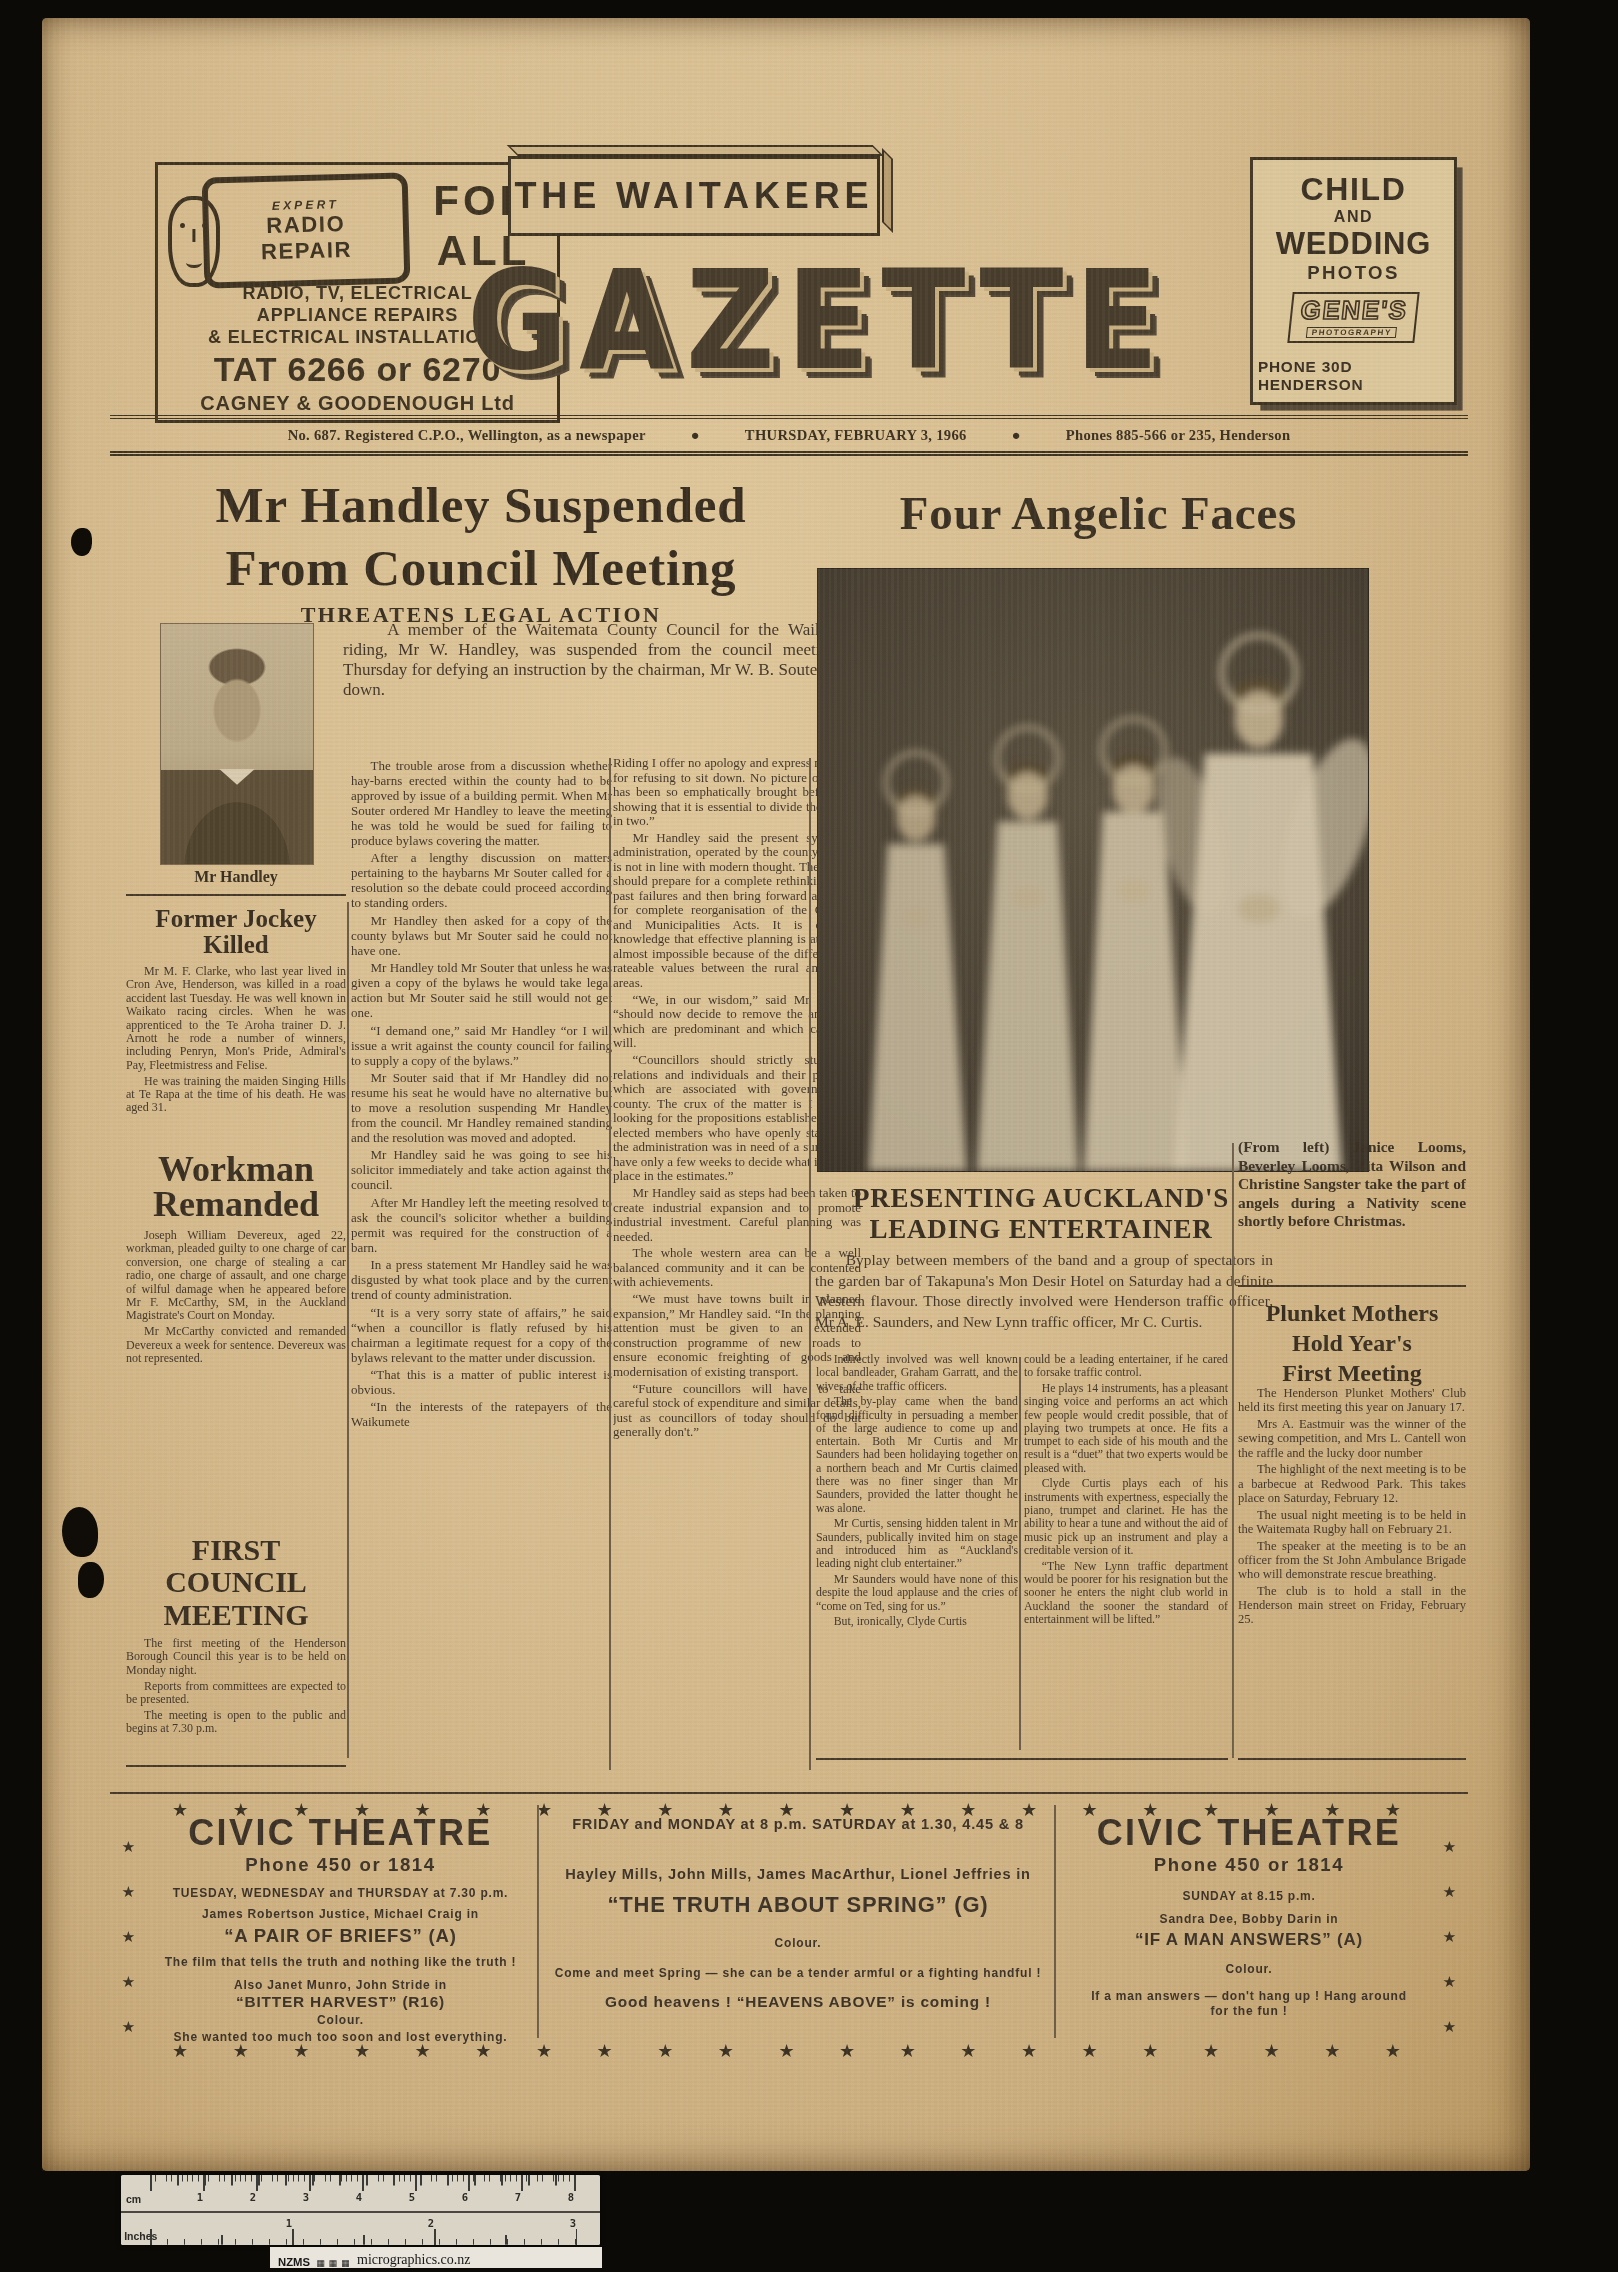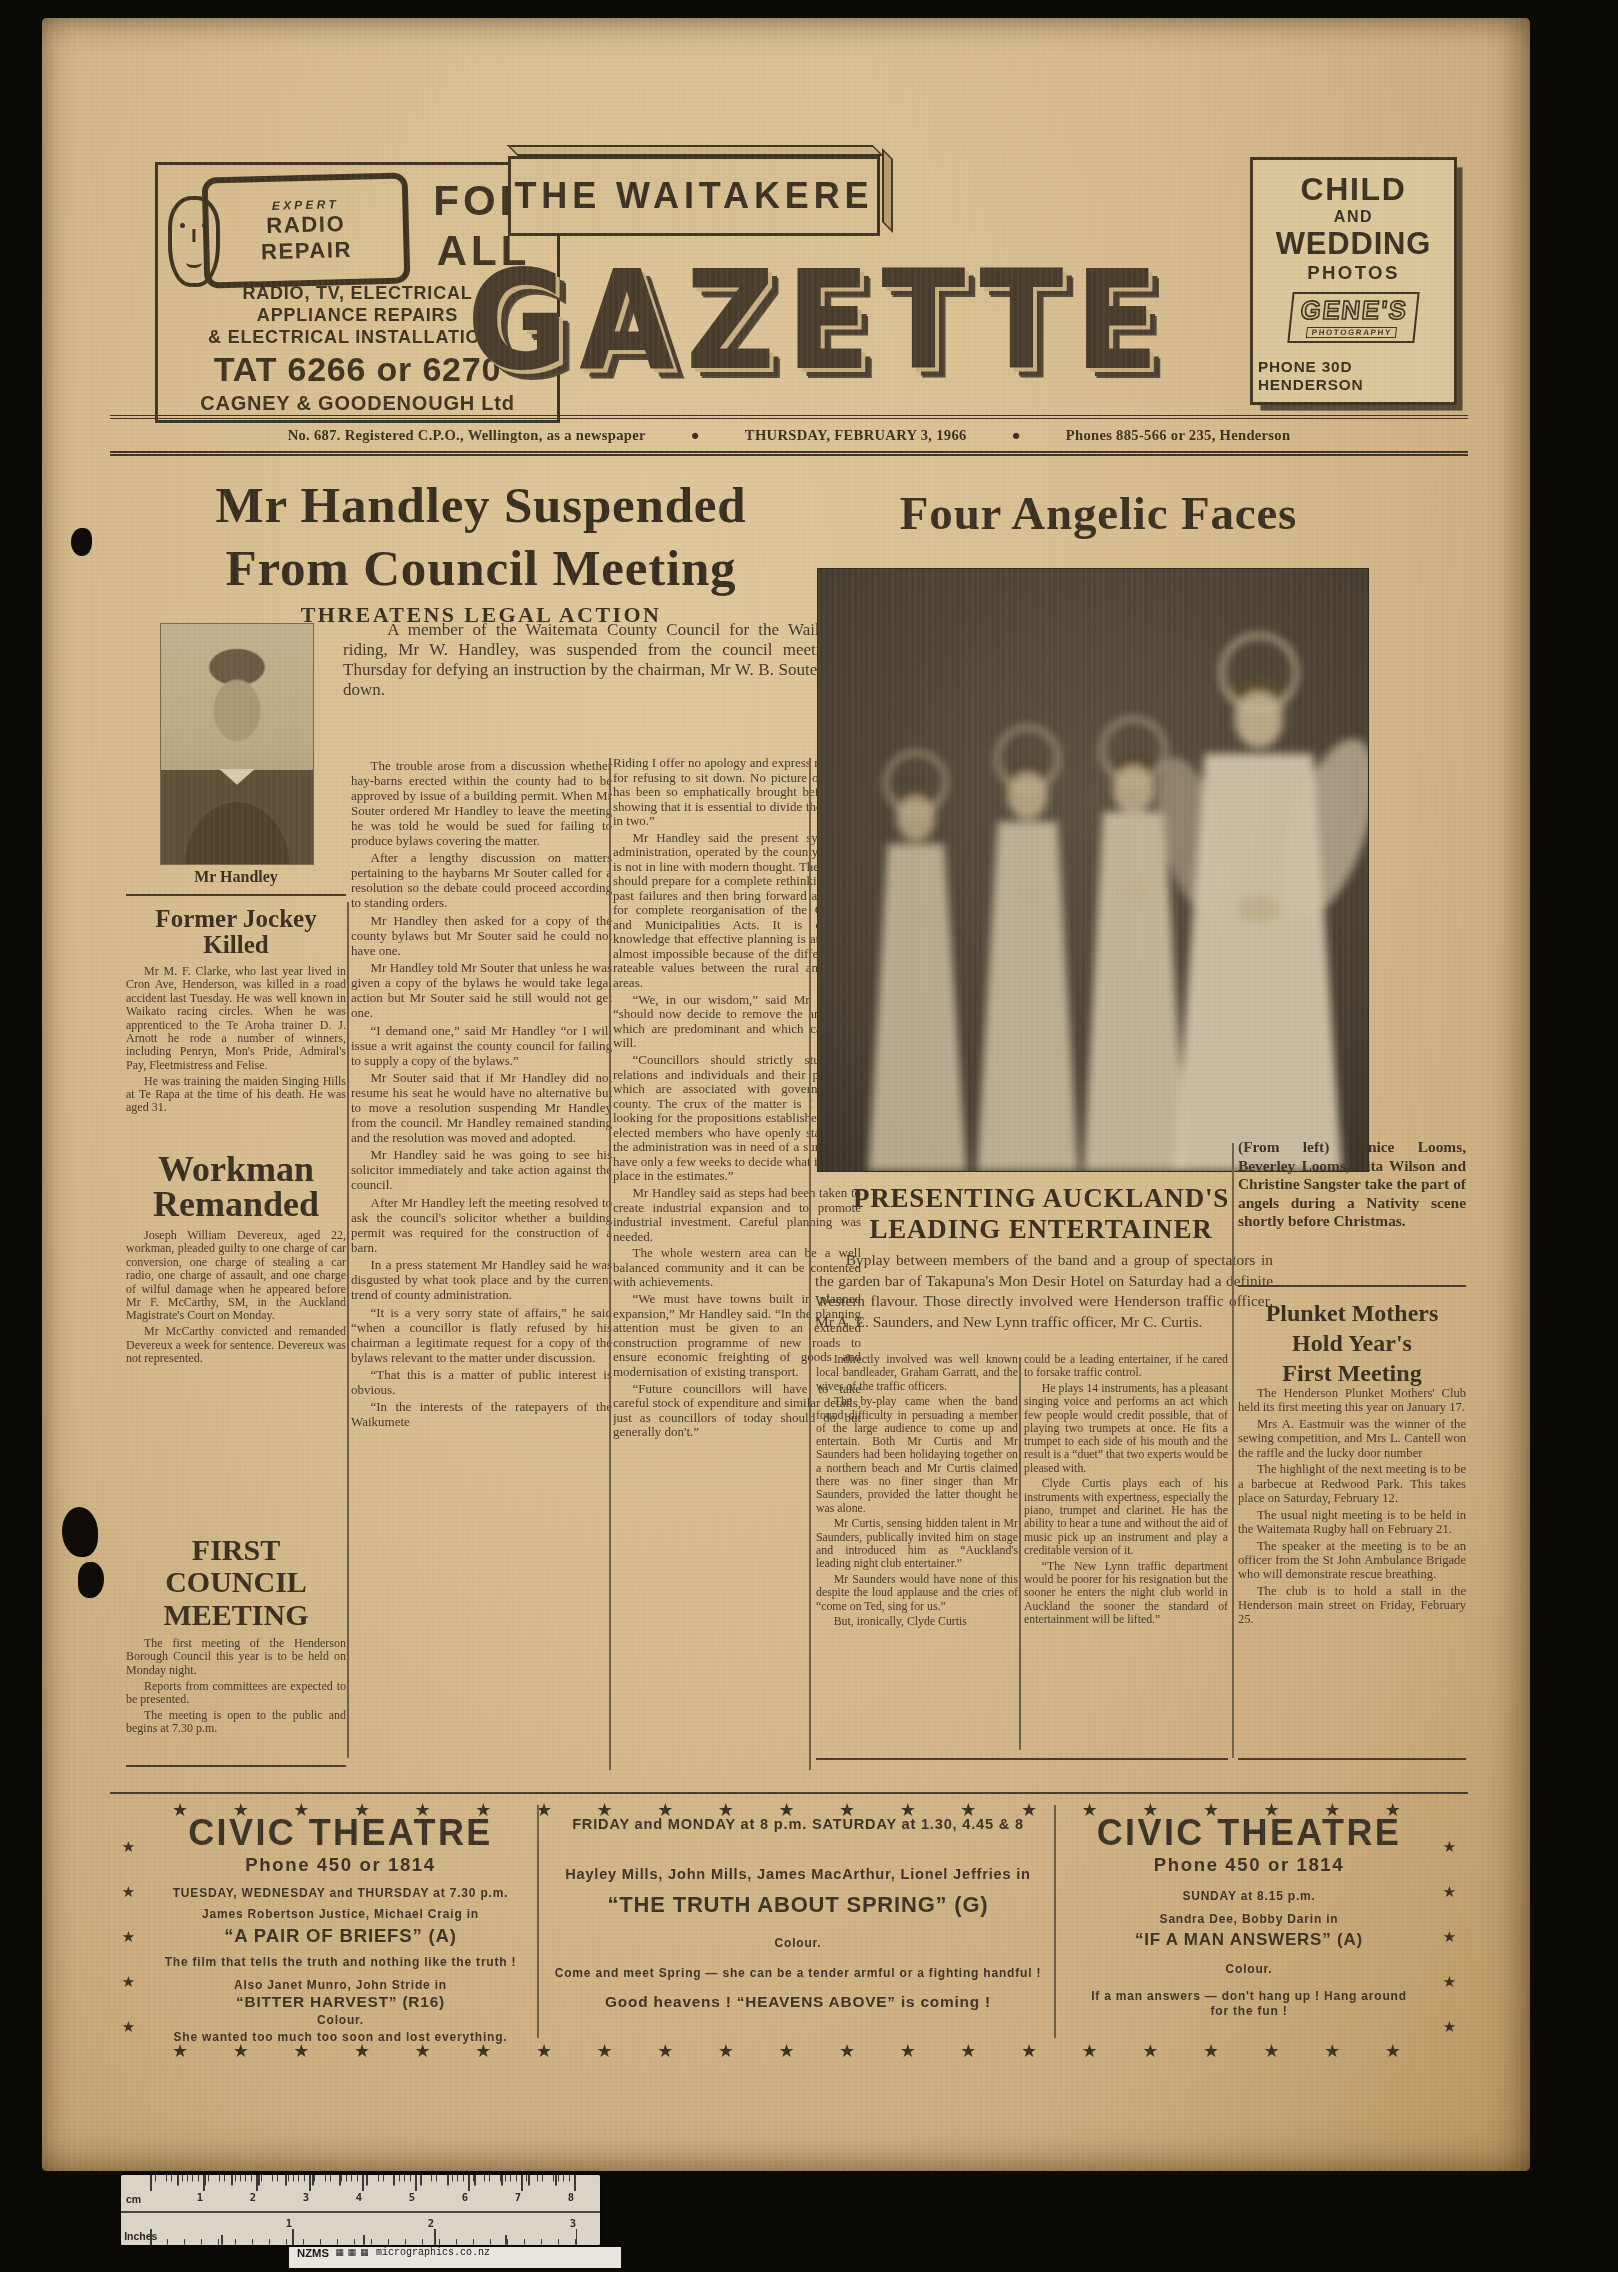--- a/index.html
+++ b/index.html
@@ -110,24 +110,24 @@
   .cm-nums{position:absolute;left:29px;top:16px;width:427px;display:flex;}
   .cm-nums span{width:53px;text-align:right;font-family:"DejaVu Sans Mono",monospace;font-size:10.5px;font-weight:bold;color:#2c2a26;}
   .r-mid{position:absolute;left:0;right:0;top:36px;height:1.6px;background:#4a4742;}
   .in-ticks{position:absolute;left:29px;width:427px;bottom:0;height:16px;
      background:
       repeating-linear-gradient(90deg,#3a3a38 0 0.8px,transparent 0.8px 17px) bottom/100% 5.7px no-repeat,
       repeating-linear-gradient(90deg,#3a3a38 0 1.6px,transparent 1.6px 71px) bottom/100% 9.7px no-repeat,
       repeating-linear-gradient(90deg,#3a3a38 0 1.6px,transparent 1.6px 142px) bottom/100% 16px no-repeat;}
   .in-nums{position:absolute;left:29px;bottom:16px;width:427px;display:flex;}
   .in-nums span{width:142px;text-align:right;font-family:"DejaVu Sans Mono",monospace;font-size:10.5px;font-weight:bold;color:#2c2a26;}
-  .brand-strip{position:absolute;left:270px;top:2247px;width:332px;height:21px;background:#e9e5dc;display:flex;align-items:flex-start;gap:6.5px;padding:0 8px;box-sizing:border-box;margin-left:19px;}
+  .brand-strip{position:absolute;left:270px;top:2247px;width:332px;height:21px;background:#e9e5dc;display:flex;align-items:flex-end;gap:6.5px;padding:0 8px;box-sizing:border-box;}
   .brand-nzms{font-family:"Liberation Sans",sans-serif;font-weight:bold;font-size:11.3px;color:#181818;}
   .brand-sq{font-size:9px;color:#181818;letter-spacing:0.8px;}
-  .brand-site{font-family:Liberation Mono, monospace;font-size:10px;color:#181818;}
+  .brand-site{font-family:Liberation Serif, serif;font-size:14px;color:#181818;}
 </style>
 </head>
 <body>
 
 <div class="paper">
 
   <div class="abs ad-left sans">
     <div class="tv-row">
       <div class="tube">
         <span class="eye l"></span>

